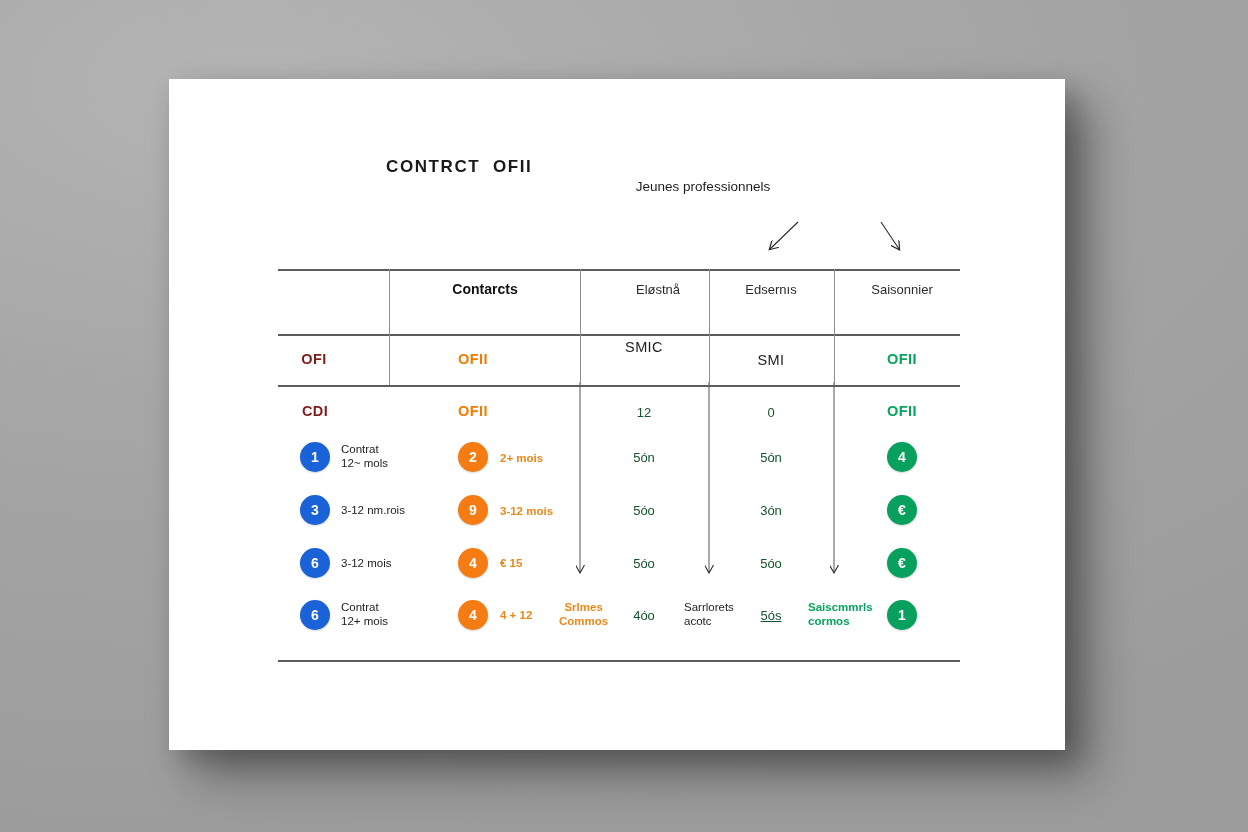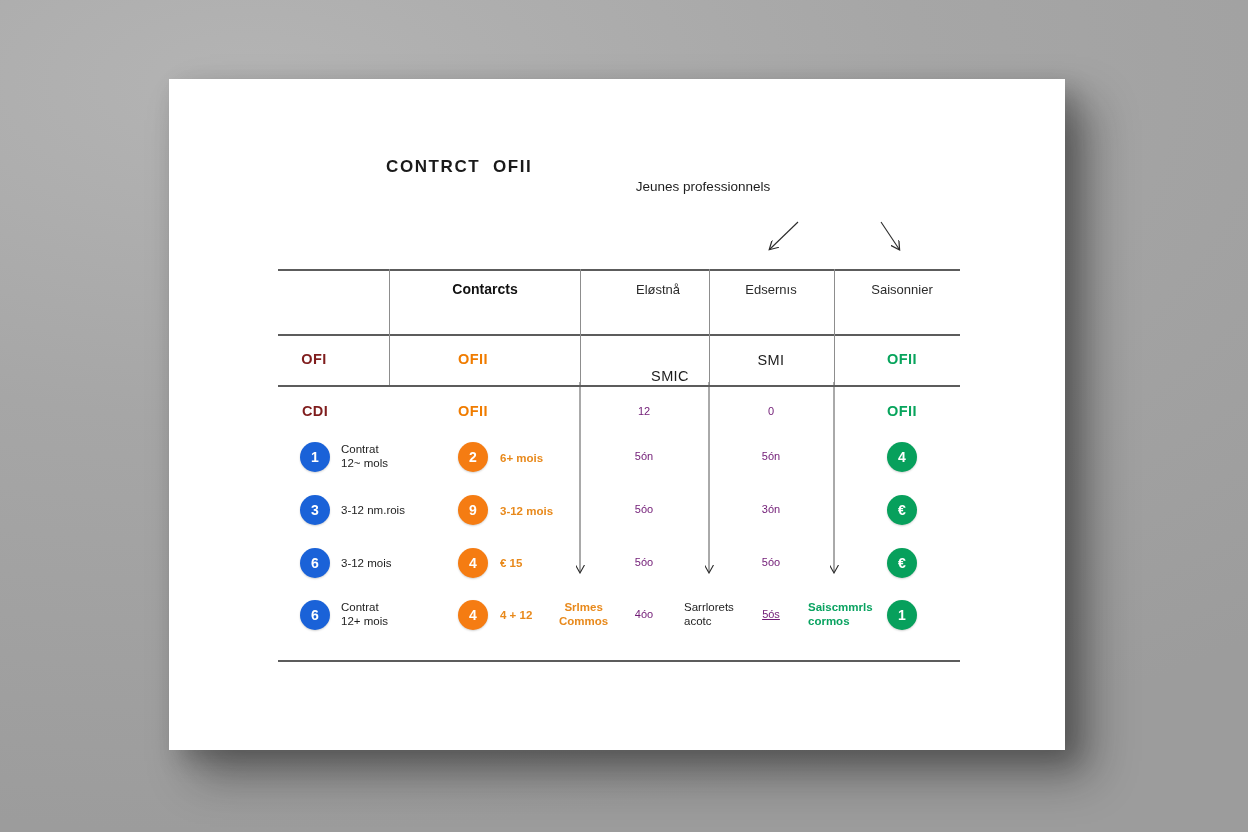--- a/index.html
+++ b/index.html
@@ -117,22 +117,22 @@
     line-height: 14px;
     white-space: pre;
   }
   .note.dark   { color: #1d1d1d; font-weight: normal; }
   .note.orange { color: #e8891b; font-weight: bold; }
   .note.green  { color: #0aa361; font-weight: bold; }
   .note.plain  { color: #1d1d1d; font-weight: normal; }
 
   .numval {
     position: absolute;
-    font-size: 11px;
-    color: #701a75;
+    font-size: 13px;
+    color: #14532d;
     transform: translateX(-50%);
     white-space: pre;
   }
 
   svg.arrows {
     position: absolute;
     left: 0;
     top: 0;
     width: 1248px;
     height: 832px;
@@ -176,35 +176,35 @@
   <div class="vrule" style="left:431px; top:0px;   height:116px;"></div>
   <div class="vrule" style="left:556px; top:0px;   height:116px;"></div>
 
   <div class="cell c colhead strong" style="left:207px; top:12px;">Contarcts</div>
   <div class="cell c colhead" style="left:380px; top:13px;">Eløstnå</div>
   <div class="cell c colhead" style="left:493px; top:13px;">Edsernıs</div>
   <div class="cell c colhead" style="left:624px; top:13px;">Saisonnier</div>
 
   <div class="cell c tag blue" style="left:36px;  top:82px;">OFI</div>
   <div class="cell c tag orange" style="left:195px; top:82px;">OFII</div>
-  <div class="cell c tag dark" style="left:366px; top:99px;margin-left:26px;">SMIC</div>
+  <div class="cell c tag dark" style="left:366px; top:70px;">SMIC</div>
   <div class="cell c tag dark" style="left:493px; top:83px;">SMI</div>
   <div class="cell c tag green" style="left:624px; top:82px;">OFII</div>
 
   <div class="cell c tag blue" style="left:37px;  top:134px;">CDI</div>
   <div class="cell c tag orange" style="left:195px; top:134px;">OFII</div>
   <div class="numval" style="left:366px; top:136px;">12</div>
   <div class="numval" style="left:493px; top:136px;">0</div>
   <div class="cell c tag green" style="left:624px; top:134px;">OFII</div>
 
   <div class="badge blue" style="left:22px;  top:173px;">1</div>
   <div class="note dark" style="left:63px;  top:173px;">Contrat
 12~ mols</div>
   <div class="badge orange" style="left:180px; top:173px;">2</div>
-  <div class="note orange" style="left:222px; top:182px;">6+ mois</div>
+  <div class="note orange" style="left:222px; top:182px;">2+ mois</div>
   <div class="numval" style="left:366px; top:181px;">5ón</div>
   <div class="numval" style="left:493px; top:181px;">5ón</div>
   <div class="badge green" style="left:609px; top:173px;">4</div>
 
   <div class="badge blue" style="left:22px;  top:226px;">3</div>
   <div class="note dark" style="left:63px;  top:234px;">3-12 nm.rois</div>
   <div class="badge orange" style="left:180px; top:226px;">9</div>
   <div class="note orange" style="left:222px; top:235px;">3-12 mois</div>
   <div class="numval" style="left:366px; top:234px;">5óo</div>
   <div class="numval" style="left:493px; top:234px;">3ón</div>

